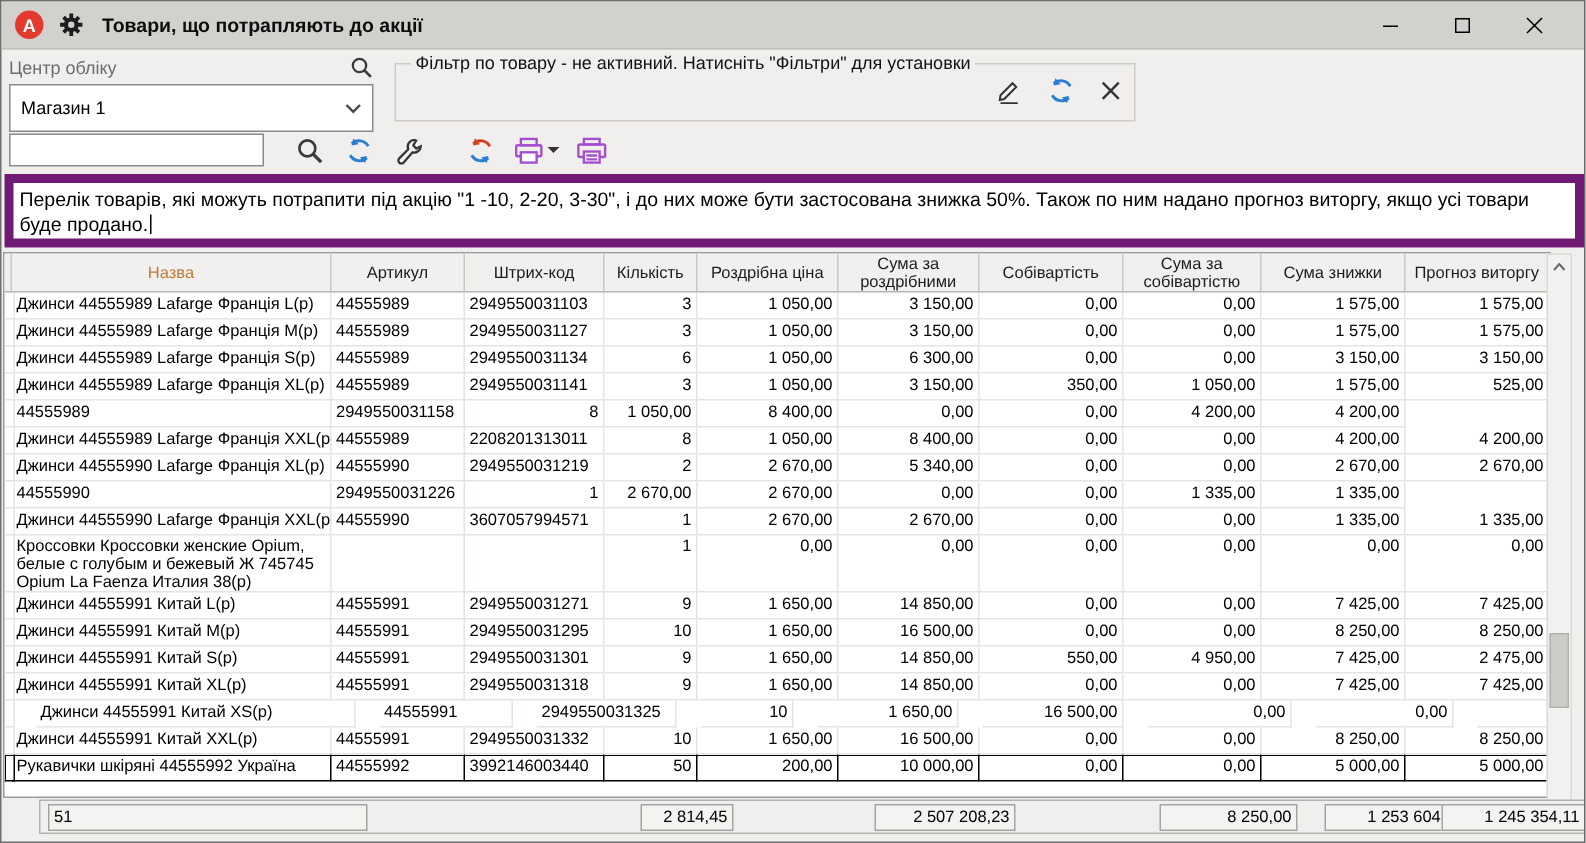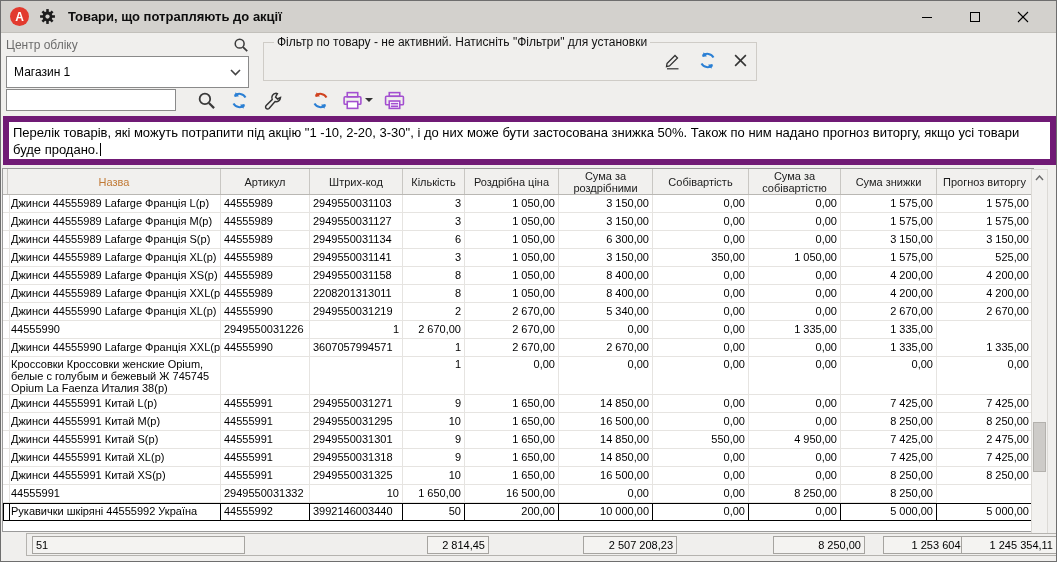--- a/index.html
+++ b/index.html
@@ -276,21 +276,20 @@
           <div class="cell a-right">3</div>
           <div class="cell a-right">1 050,00</div>
           <div class="cell a-right">3 150,00</div>
           <div class="cell a-right">350,00</div>
           <div class="cell a-right">1 050,00</div>
           <div class="cell a-right">1 575,00</div>
           <div class="cell a-right">525,00</div>
         </div>
         <div class="trow" style="grid-template-columns: 5px 213px 89px 93px 62px 94px 94px 96px 92px 96px 96px;">
           <div class="cell"></div>
-          <div class="cell a-left">Джинси 44555989 Lafarge Франція XS(р)</div>
           <div class="cell a-left">44555989</div>
           <div class="cell a-left">2949550031158</div>
           <div class="cell a-right">8</div>
           <div class="cell a-right">1 050,00</div>
           <div class="cell a-right">8 400,00</div>
           <div class="cell a-right">0,00</div>
           <div class="cell a-right">0,00</div>
           <div class="cell a-right">4 200,00</div>
           <div class="cell a-right">4 200,00</div>
         </div>
@@ -403,35 +402,36 @@
           <div class="cell a-left">44555991</div>
           <div class="cell a-left">2949550031318</div>
           <div class="cell a-right">9</div>
           <div class="cell a-right">1 650,00</div>
           <div class="cell a-right">14 850,00</div>
           <div class="cell a-right">0,00</div>
           <div class="cell a-right">0,00</div>
           <div class="cell a-right">7 425,00</div>
           <div class="cell a-right">7 425,00</div>
         </div>
-        <div class="trow" style="grid-template-columns: 5px 213px 89px 93px 62px 94px 94px 96px 92px 96px 96px;">
+        <div class="trow" style="grid-template-columns: 5px 213px 89px 93px 62px 94px 94px 96px 92px 96px 96px; gap: 16px;">
           <div class="cell"></div>
           <div class="cell a-left">Джинси 44555991 Китай XS(р)</div>
           <div class="cell a-left">44555991</div>
           <div class="cell a-left">2949550031325</div>
           <div class="cell a-right">10</div>
           <div class="cell a-right">1 650,00</div>
           <div class="cell a-right">16 500,00</div>
           <div class="cell a-right">0,00</div>
           <div class="cell a-right">0,00</div>
           <div class="cell a-right">8 250,00</div>
           <div class="cell a-right">8 250,00</div>
         </div>
         <div class="trow" style="grid-template-columns: 5px 213px 89px 93px 62px 94px 94px 96px 92px 96px 96px;">
           <div class="cell"></div>
+          <div class="cell a-left">Джинси 44555991 Китай XXL(р)</div>
           <div class="cell a-left">44555991</div>
           <div class="cell a-left">2949550031332</div>
           <div class="cell a-right">10</div>
           <div class="cell a-right">1 650,00</div>
           <div class="cell a-right">16 500,00</div>
           <div class="cell a-right">0,00</div>
           <div class="cell a-right">0,00</div>
           <div class="cell a-right">8 250,00</div>
           <div class="cell a-right">8 250,00</div>
         </div>

